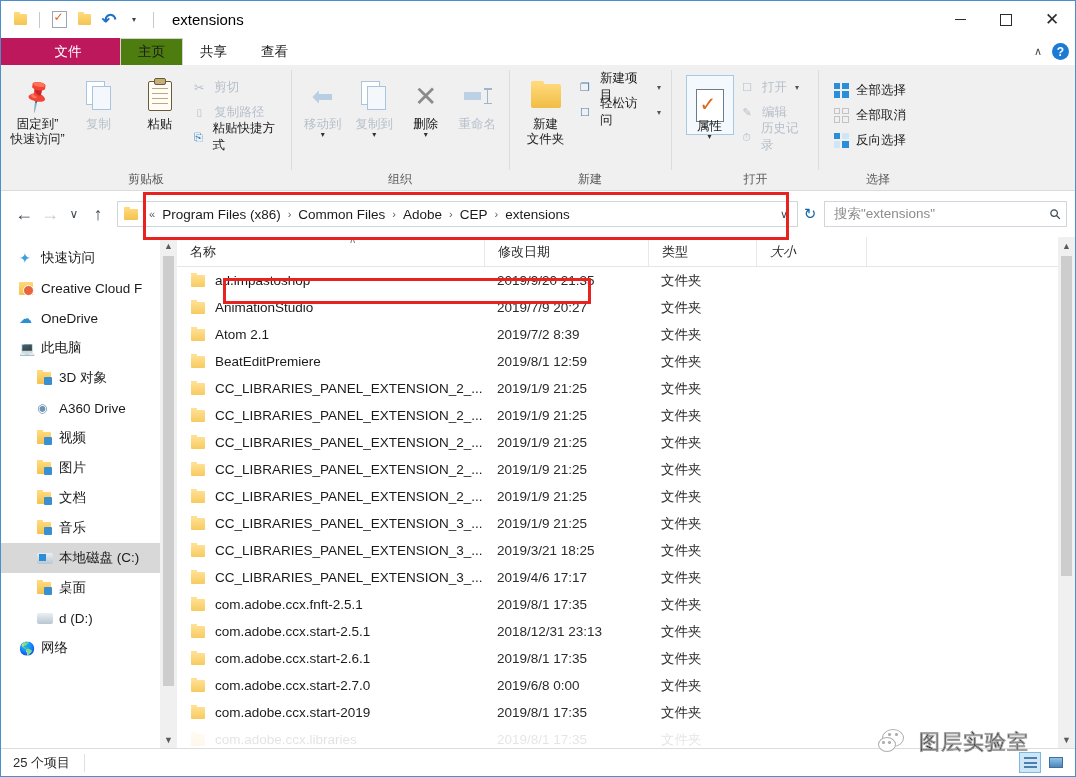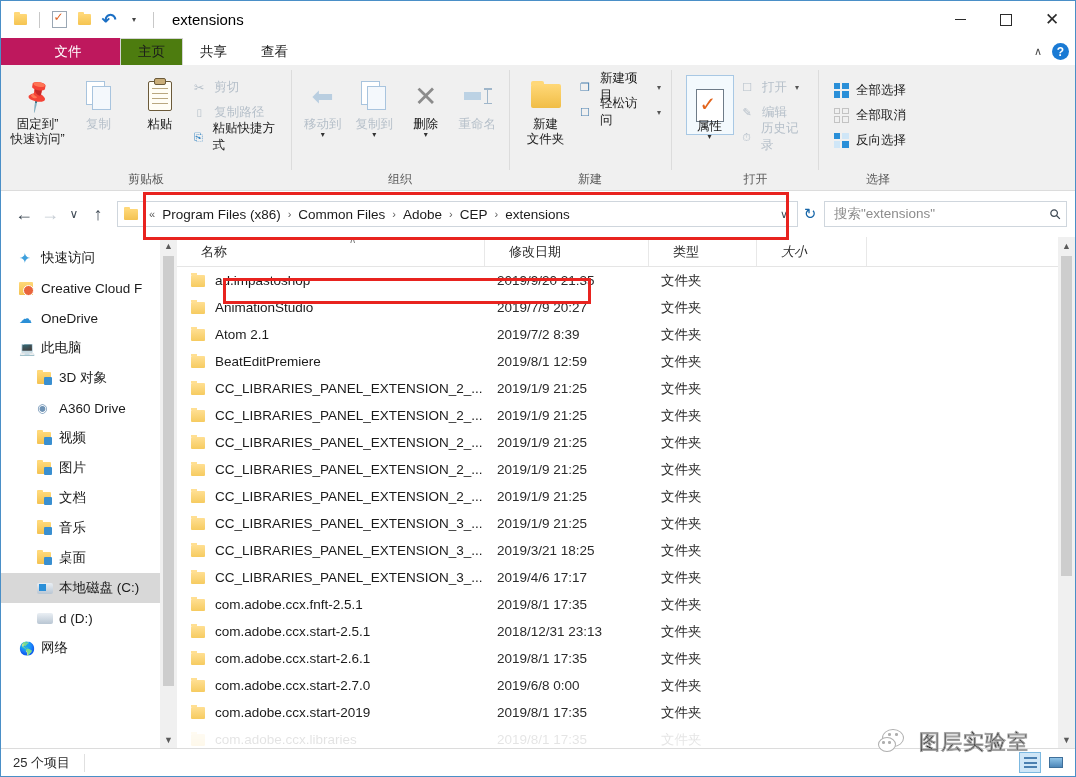--- a/index.html
+++ b/index.html
@@ -305,21 +305,21 @@
   .colhead {
     height: 29px;
     display: flex; align-items: center;
     border-bottom: 1px solid #e5e5e5;
     font-size: 13px; color: #2b2b2b;
     flex: 0 0 auto;
     position: relative;
   }
   .colhead .ch {
     height: 29px; display:flex; align-items:center;
-    padding-left: 24px;
+    padding-left: 13px;
     box-sizing: border-box;
     border-right: 1px solid #e8e8e8;
   }
   .ch-name { width: 308px; }
   .ch-date { width: 164px; }
   .ch-type { width: 108px; }
   .ch-size { width: 110px; font-style: italic; }
   .sort-caret {
     position:absolute; left: 172px; top: -3px;
     font-size: 10px; color:#7a7a7a;
@@ -739,36 +739,36 @@
 
         <div class="nav-item indent">
           <span class="ni">
               <span class="ico-fld">
                 <i class="badge"></i>
               </span>
             </span>
           <span>音乐</span>
         </div>
 
+        <div class="nav-item indent selected">
+          <span class="ni">
+              <span class="ico-drive">
+                <i class="win"></i>
+              </span>
+            </span>
+          <span>本地磁盘 (C:)</span>
+        </div>
+
         <div class="nav-item indent">
           <span class="ni">
               <span class="ico-fld">
                 <i class="badge"></i>
               </span>
             </span>
           <span>桌面</span>
-        </div>
-
-        <div class="nav-item indent selected">
-          <span class="ni">
-              <span class="ico-drive">
-                <i class="win"></i>
-              </span>
-            </span>
-          <span>本地磁盘 (C:)</span>
         </div>
 
         <div class="nav-item indent">
           <span class="ni">
               <span class="ico-drive"></span>
             </span>
           <span>d (D:)</span>
         </div>
 
         <div class="nav-item">

